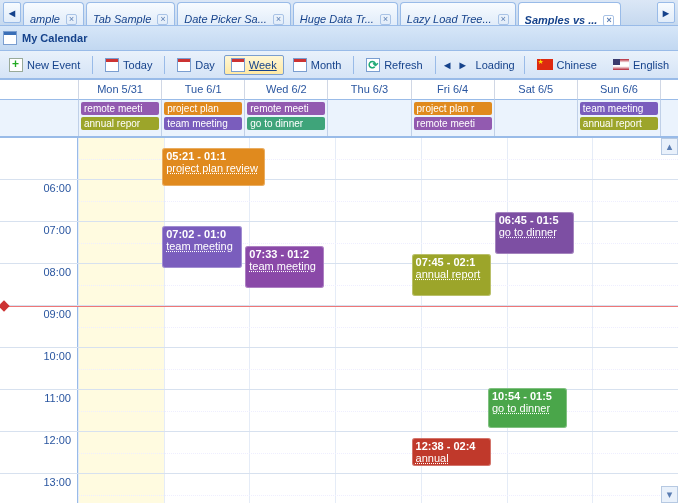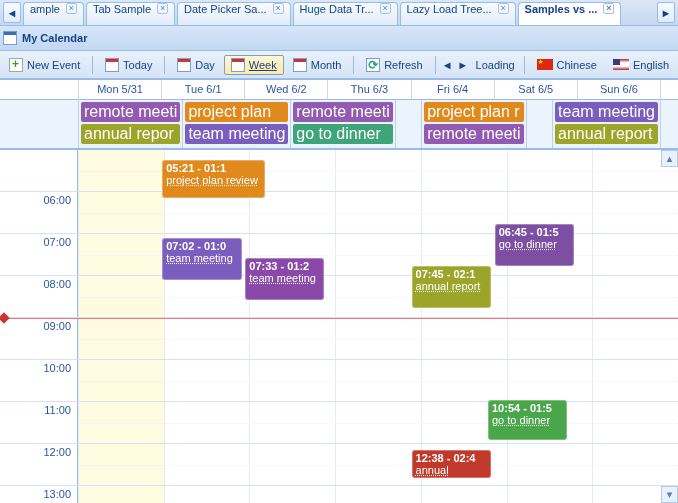--- a/index.html
+++ b/index.html
@@ -1,21 +1,21 @@
 <!DOCTYPE html>
 <html><head>
 <meta charset="utf-8">
 <style>
 * { box-sizing: border-box; margin: 0; padding: 0; font-family: Tahoma, Arial, sans-serif; font-size: 11px; }
 body { background: #fff; width: 678px; height: 503px; overflow: hidden; position: relative; }
 
 
 .tabstrip { height: 26px; background: linear-gradient(#dbe7f6,#c6d9ef); border-bottom: 1px solid #99bbe8; display: flex; align-items: stretch; padding: 0 2px; }
 .tab-scroll { width: 18px; display: flex; align-items: center; justify-content: center; color: #15428b; cursor: pointer; border: 1px solid #99bbe8; background: linear-gradient(#f7fbff,#e1ecf9); margin: 2px 1px; border-radius: 2px; }
-.tab { display: flex; align-items: flex-start; padding: 0 6px; margin: 2px 1px 0 1px; border: 1px solid #99bbe8; border-bottom: none; border-top-left-radius: 4px; border-top-right-radius: 4px; background: linear-gradient(#f7fbff,#e1ecf9); color: #15428b; cursor: pointer; position: relative; min-width: 0; }
+.tab { display: flex; align-items: flex-end; padding: 0 6px; margin: 2px 1px 0 1px; border: 1px solid #99bbe8; border-bottom: none; border-top-left-radius: 4px; border-top-right-radius: 4px; background: linear-gradient(#f7fbff,#e1ecf9); color: #15428b; cursor: pointer; position: relative; min-width: 0; font-style: italic; }
 .tab.active { background: #fff; font-weight: bold; height: 24px; }
 .tab .label { white-space: nowrap; overflow: hidden; text-overflow: ellipsis; max-width: 88px; }
 .tab .close { width: 11px; height: 11px; margin-left: 6px; color: #5a7db2; border: 1px solid #a9c3e6; border-radius: 2px; display: flex; align-items: center; justify-content: center; font-size: 9px; line-height: 1; }
 
 
 .panel-header { height: 25px; background: linear-gradient(#d6e6f8,#c2d8f1); border-bottom: 1px solid #99bbe8; display: flex; align-items: center; padding: 0 3px; color: #15428b; font-weight: bold; text-align: center; }
 .panel-header .cal-icon { width: 14px; height: 14px; margin-right: 5px; background: #fff; border: 1px solid #7a9ed0; position: relative; }
 .panel-header .cal-icon::before { content:""; position:absolute; top:0; left:0; right:0; height:3px; background:#3a6fb7; }
 
 
@@ -39,21 +39,21 @@
 .calendar { position: relative; height: 424px; display: flex; flex-direction: column; border-top:1px solid #99bbe8; }
 .day-headers { display: grid; grid-template-columns: 78px repeat(7, 1fr) 18px; height: 20px; background:#fff; }
 .day-headers .dh { text-align:center; color:#2a56a0; padding-top:3px; border-left:1px solid #d0d7e5; cursor:pointer; border-bottom:1px solid #99bbe8;}
 .day-headers .gutter { border-bottom:1px solid #99bbe8; }
 .day-headers .scroll-gutter { border-left:1px solid #d0d7e5; border-bottom:1px solid #99bbe8;}
 
 .allday-zone { display:grid; grid-template-columns: 78px repeat(7, 1fr) 18px; background:#ebf3fd; border-bottom:2px solid #99bbe8; }
 .allday-gutter { background:#ebf3fd; }
 .allday-col { border-left:1px solid #c0d0e8; padding:2px 2px; min-height:36px; }
 .allday-scroll { border-left:1px solid #c0d0e8; }
-.allday-ev { color:#fff; font-size:16px; padding:1px 3px; margin-bottom:2px; border-radius:2px; white-space:nowrap; overflow:hidden; cursor:pointer; }
+.allday-ev { color:#fff; font-size:10px; padding:1px 3px; margin-bottom:2px; border-radius:2px; white-space:nowrap; overflow:hidden; cursor:pointer; }
 
 .grid-wrap { flex:1; position:relative; overflow:hidden; }
 .grid { position:absolute; inset:0; overflow-y:scroll; overflow-x:hidden; }
 .grid-inner { position:relative; height: 720px; } 
 .hour-row { height:42px; border-bottom:1px solid #d7e1ef; display:grid; grid-template-columns:78px repeat(7,1fr); position:relative; }
 .hour-row .time-cell { text-align:right; padding-right:6px; color:#2a56a0; font-size:11px; padding-top:2px; background:#fff; border-right:1px solid #99bbe8; }
 .hour-row .dcell { border-left:1px solid #e5ecf7; background:#fff; }
 .hour-row .dcell.today { background:#fffbe0; }
 .hour-row::after { content:""; position:absolute; left:78px; right:0; top:50%; border-top:1px dotted #eef; }
 

